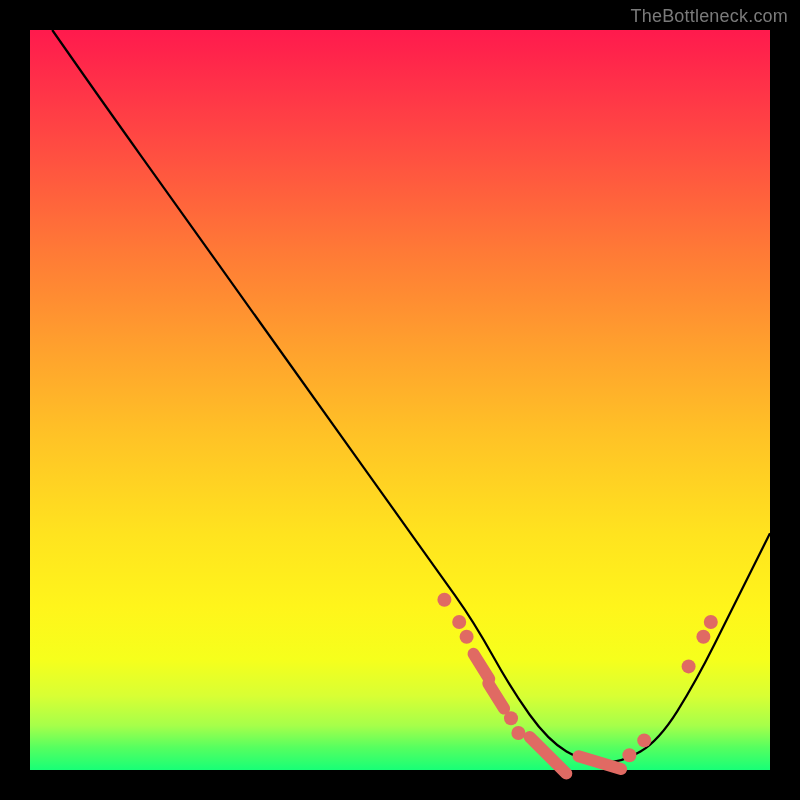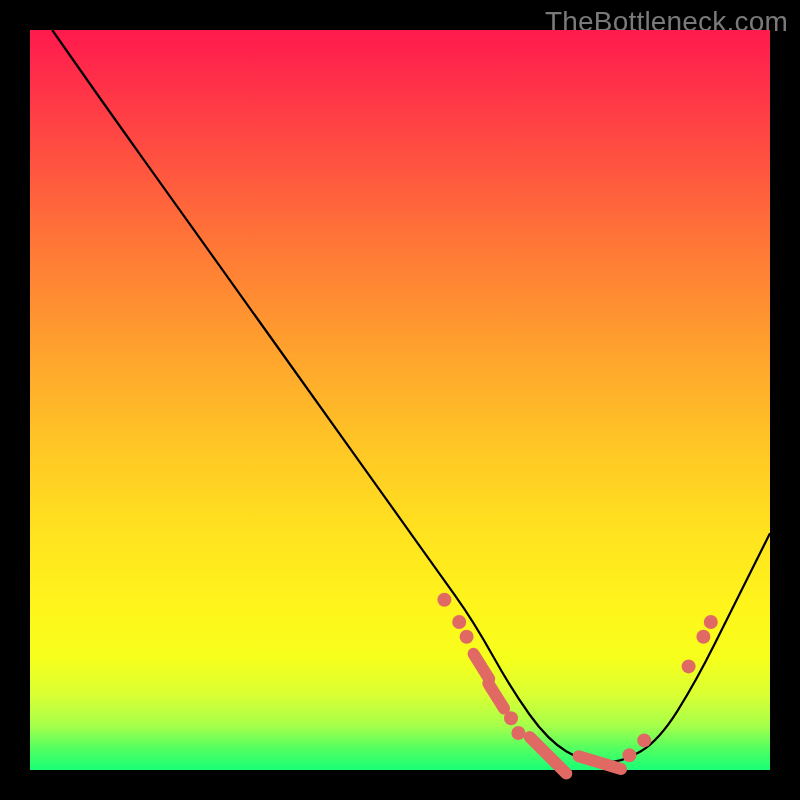--- a/index.html
+++ b/index.html
@@ -40,21 +40,21 @@
       #a6ff4a 94%,
       #55ff60 97%,
       #18ff77 100%
     );
   }
   .watermark {
     position: absolute;
     top: 6px;
     right: 12px;
     color: #7a7a7a;
-    font-size: 28px;
+    font-size: 18px;
     letter-spacing: 0.2px;
     user-select: none;
   }
   svg.curve {
     position: absolute;
     left: 0;
     top: 0;
     width: 740px;
     height: 740px;
     overflow: visible;

